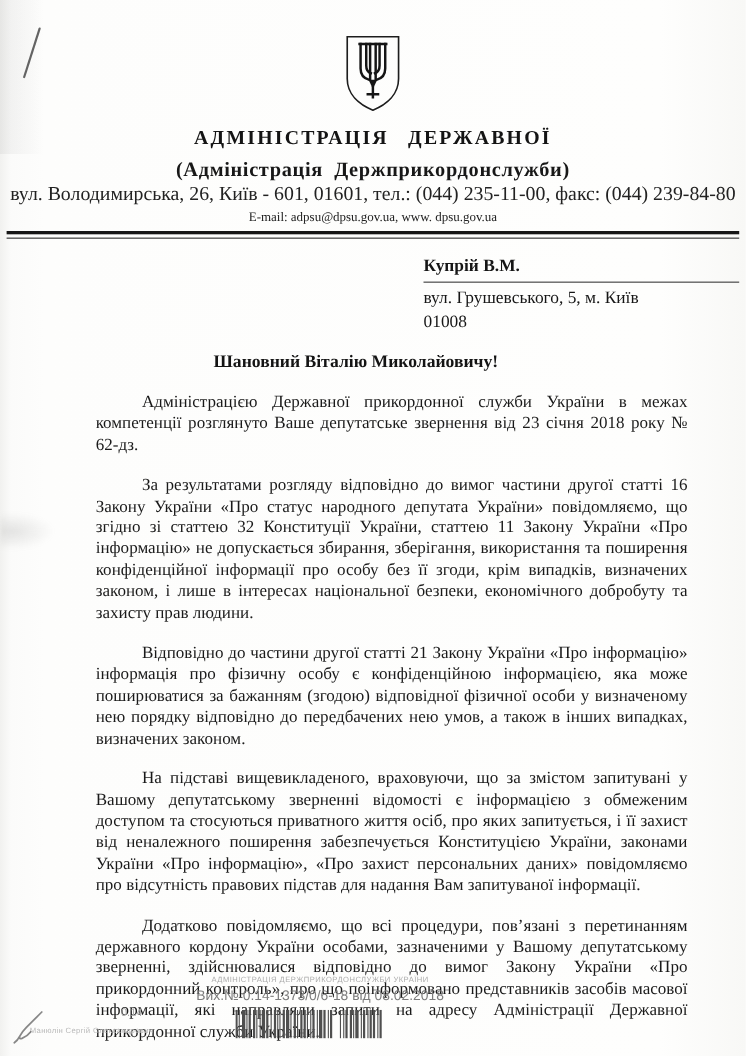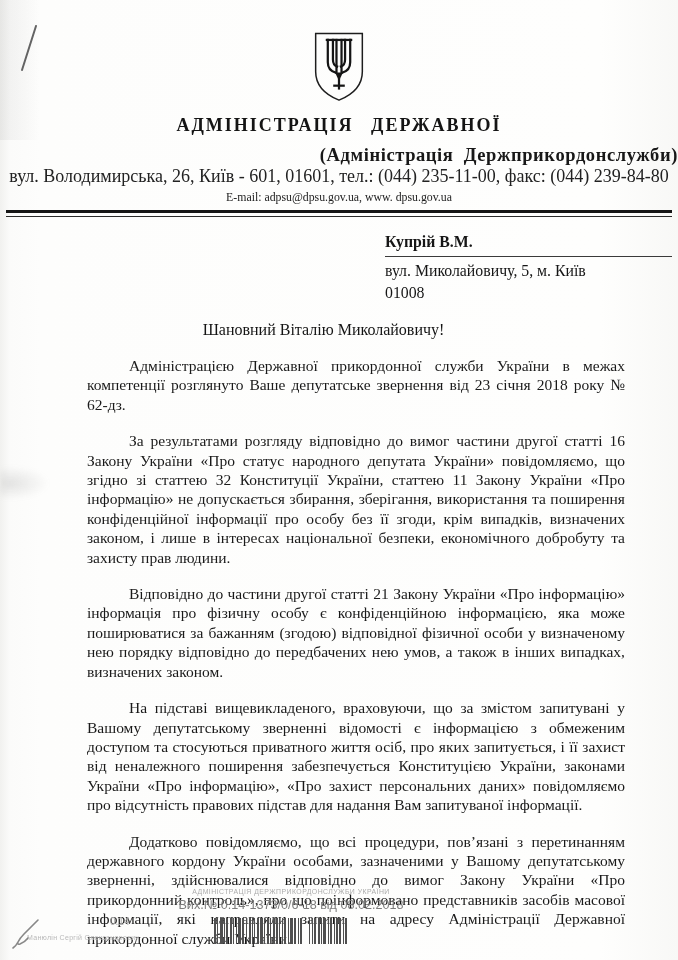--- a/index.html
+++ b/index.html
@@ -33,21 +33,21 @@
   
   .letterhead{ text-align:center; padding-top:30px; }
   .emblem{ display:block; margin:0 auto; }
   .org-line{
     font-weight:bold; font-size:18px; line-height:29px;
     letter-spacing:2px; word-spacing:11px; color:#141414;
   }
   .org-line.first{ margin-top:7px; }
   .org-short{
     font-weight:bold; font-size:18.5px; margin-top:5px;
-    letter-spacing:.6px; word-spacing:5px; color:#181818;text-align:right;
+    letter-spacing:.6px; word-spacing:5px; color:#181818;
   }
   .hq-address{ font-size:18px; margin-top:0; color:#222; }
   .hq-email{ font-size:11.8px; margin-top:3px; color:#222; }
   .head-rule{
     margin:5px 6px 0 6px; height:3px;
     border-top:3.5px solid #161616;
     border-bottom:1.2px solid #2a2a2a;
   }
 
   
@@ -55,21 +55,21 @@
     margin:14px 6px 0 385px;
     font-size:15.8px; line-height:22px; color:#161616;
   }
   .addressee .bold{ font-weight:bold; }
   .addressee-top{ border-bottom:1.6px solid #3a3a3a; padding-bottom:3px; }
   .addressee-bottom{ padding-top:3px; }
 
   
   .salutation{
     margin-top:17px; text-align:center;
-    font-weight:normal; font-size:16px; color:#141414;
+    font-weight:bold; font-size:16px; color:#141414;
     padding-right:31px;
   }
   .letter-body{ margin:13px 36px 0 70px; }
   .letter-body p.para{
     margin:17px; font-size:15.5px; line-height:19.4px;
     text-align:justify; text-indent:42px; color:#1a1a1a;
   }
 
   
   .stamp{ position:absolute; left:168px; top:888px; width:246px; text-align:center;
@@ -122,21 +122,21 @@
     <div class="hq-address">вул. Володимирська, 26,  Київ - 601, 01601, тел.: (044) 235-11-00, факс: (044) 239-84-80</div>
     <div class="hq-email">E-mail: adpsu@dpsu.gov.ua, www. dpsu.gov.ua</div>
   </div>
   <div class="head-rule"></div>
 
   <div class="addressee">
     <div class="addressee-top">
       <div class="bold">Купрій В.М.</div>
     </div>
     <div class="addressee-bottom">
-      <div>вул. Миколайовичу, 5, м. Київ</div>
+      <div>вул. Грушевського, 5, м. Київ</div>
       <div>01008</div>
     </div>
   </div>
 
   <div class="salutation">Шановний Віталію Миколайовичу!</div>
   <div class="letter-body">
       <p class="para">Адміністрацією Державної прикордонної служби України в межах компетенції розглянуто Ваше депутатське звернення від 23 січня 2018 року № 62-дз.</p>
       <p class="para">За результатами розгляду відповідно до вимог частини другої статті 16 Закону України «Про статус народного депутата України» повідомляємо, що згідно зі статтею 32 Конституції України, статтею 11 Закону України «Про інформацію» не допускається збирання, зберігання, використання та поширення конфіденційної інформації про особу без її згоди, крім випадків, визначених законом, і лише в інтересах національної безпеки, економічного добробуту та захисту прав людини.</p>
       <p class="para">Відповідно до частини другої статті 21 Закону України «Про інформацію» інформація про фізичну особу є конфіденційною інформацією, яка може поширюватися за бажанням (згодою) відповідної фізичної особи у визначеному нею порядку відповідно до передбачених нею умов, а також в інших випадках, визначених законом.</p>
       <p class="para">На підставі вищевикладеного, враховуючи, що за змістом запитувані у Вашому депутатському зверненні відомості є інформацією з обмеженим доступом та стосуються приватного життя осіб, про яких запитується, і її захист від неналежного поширення забезпечується Конституцією України, законами України «Про інформацію», «Про захист персональних даних» повідомляємо про відсутність правових підстав для надання Вам запитуваної інформації.</p>

